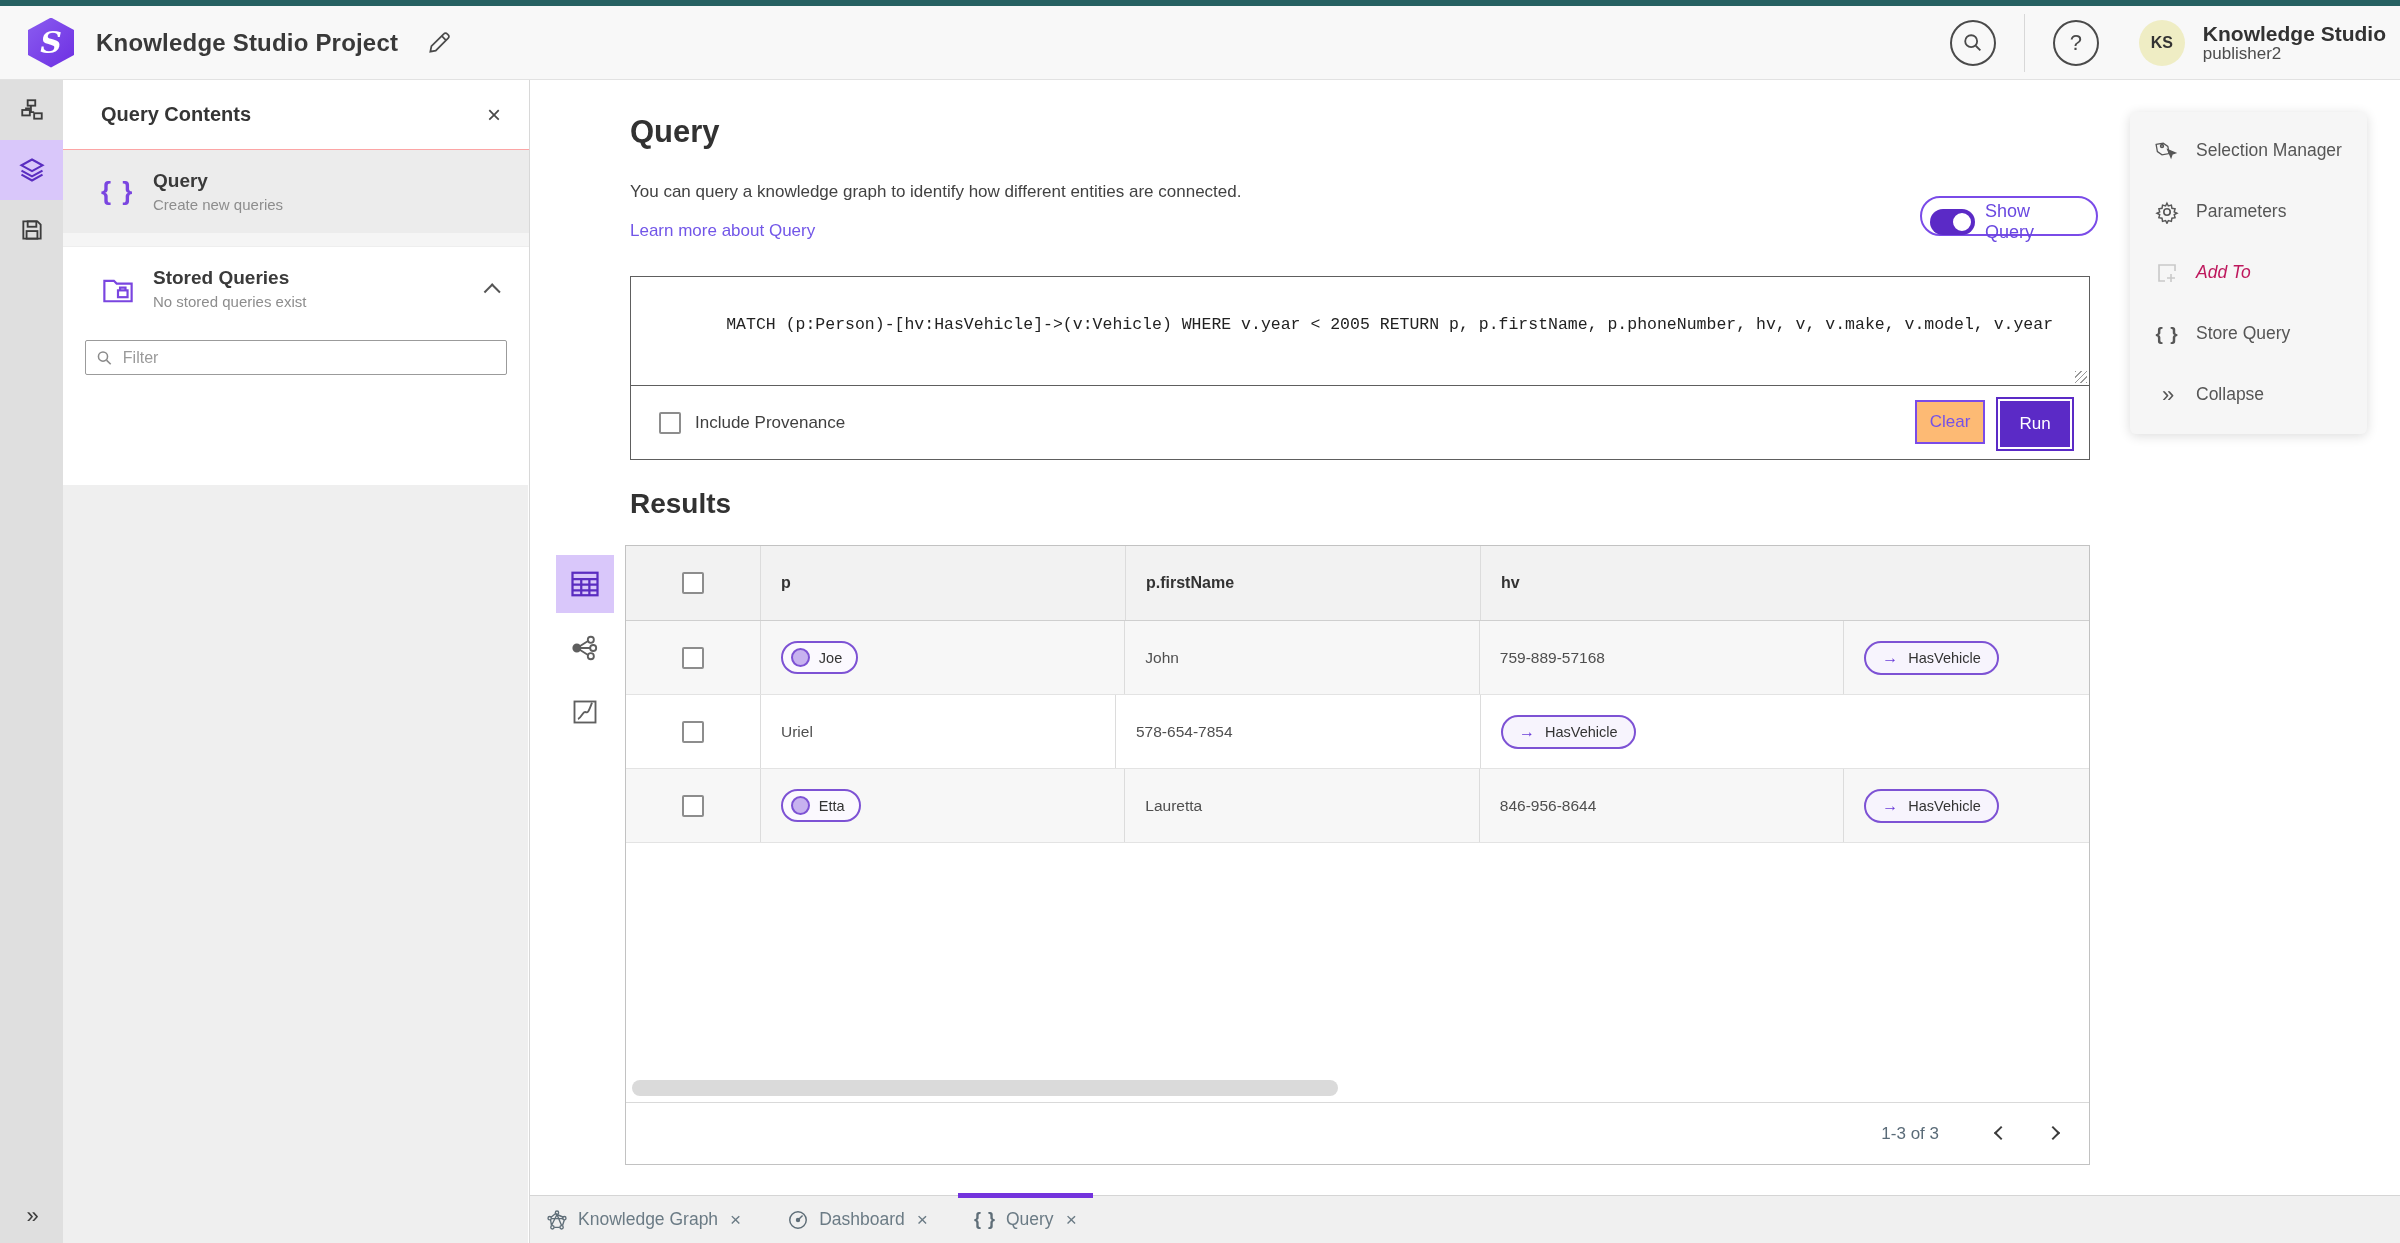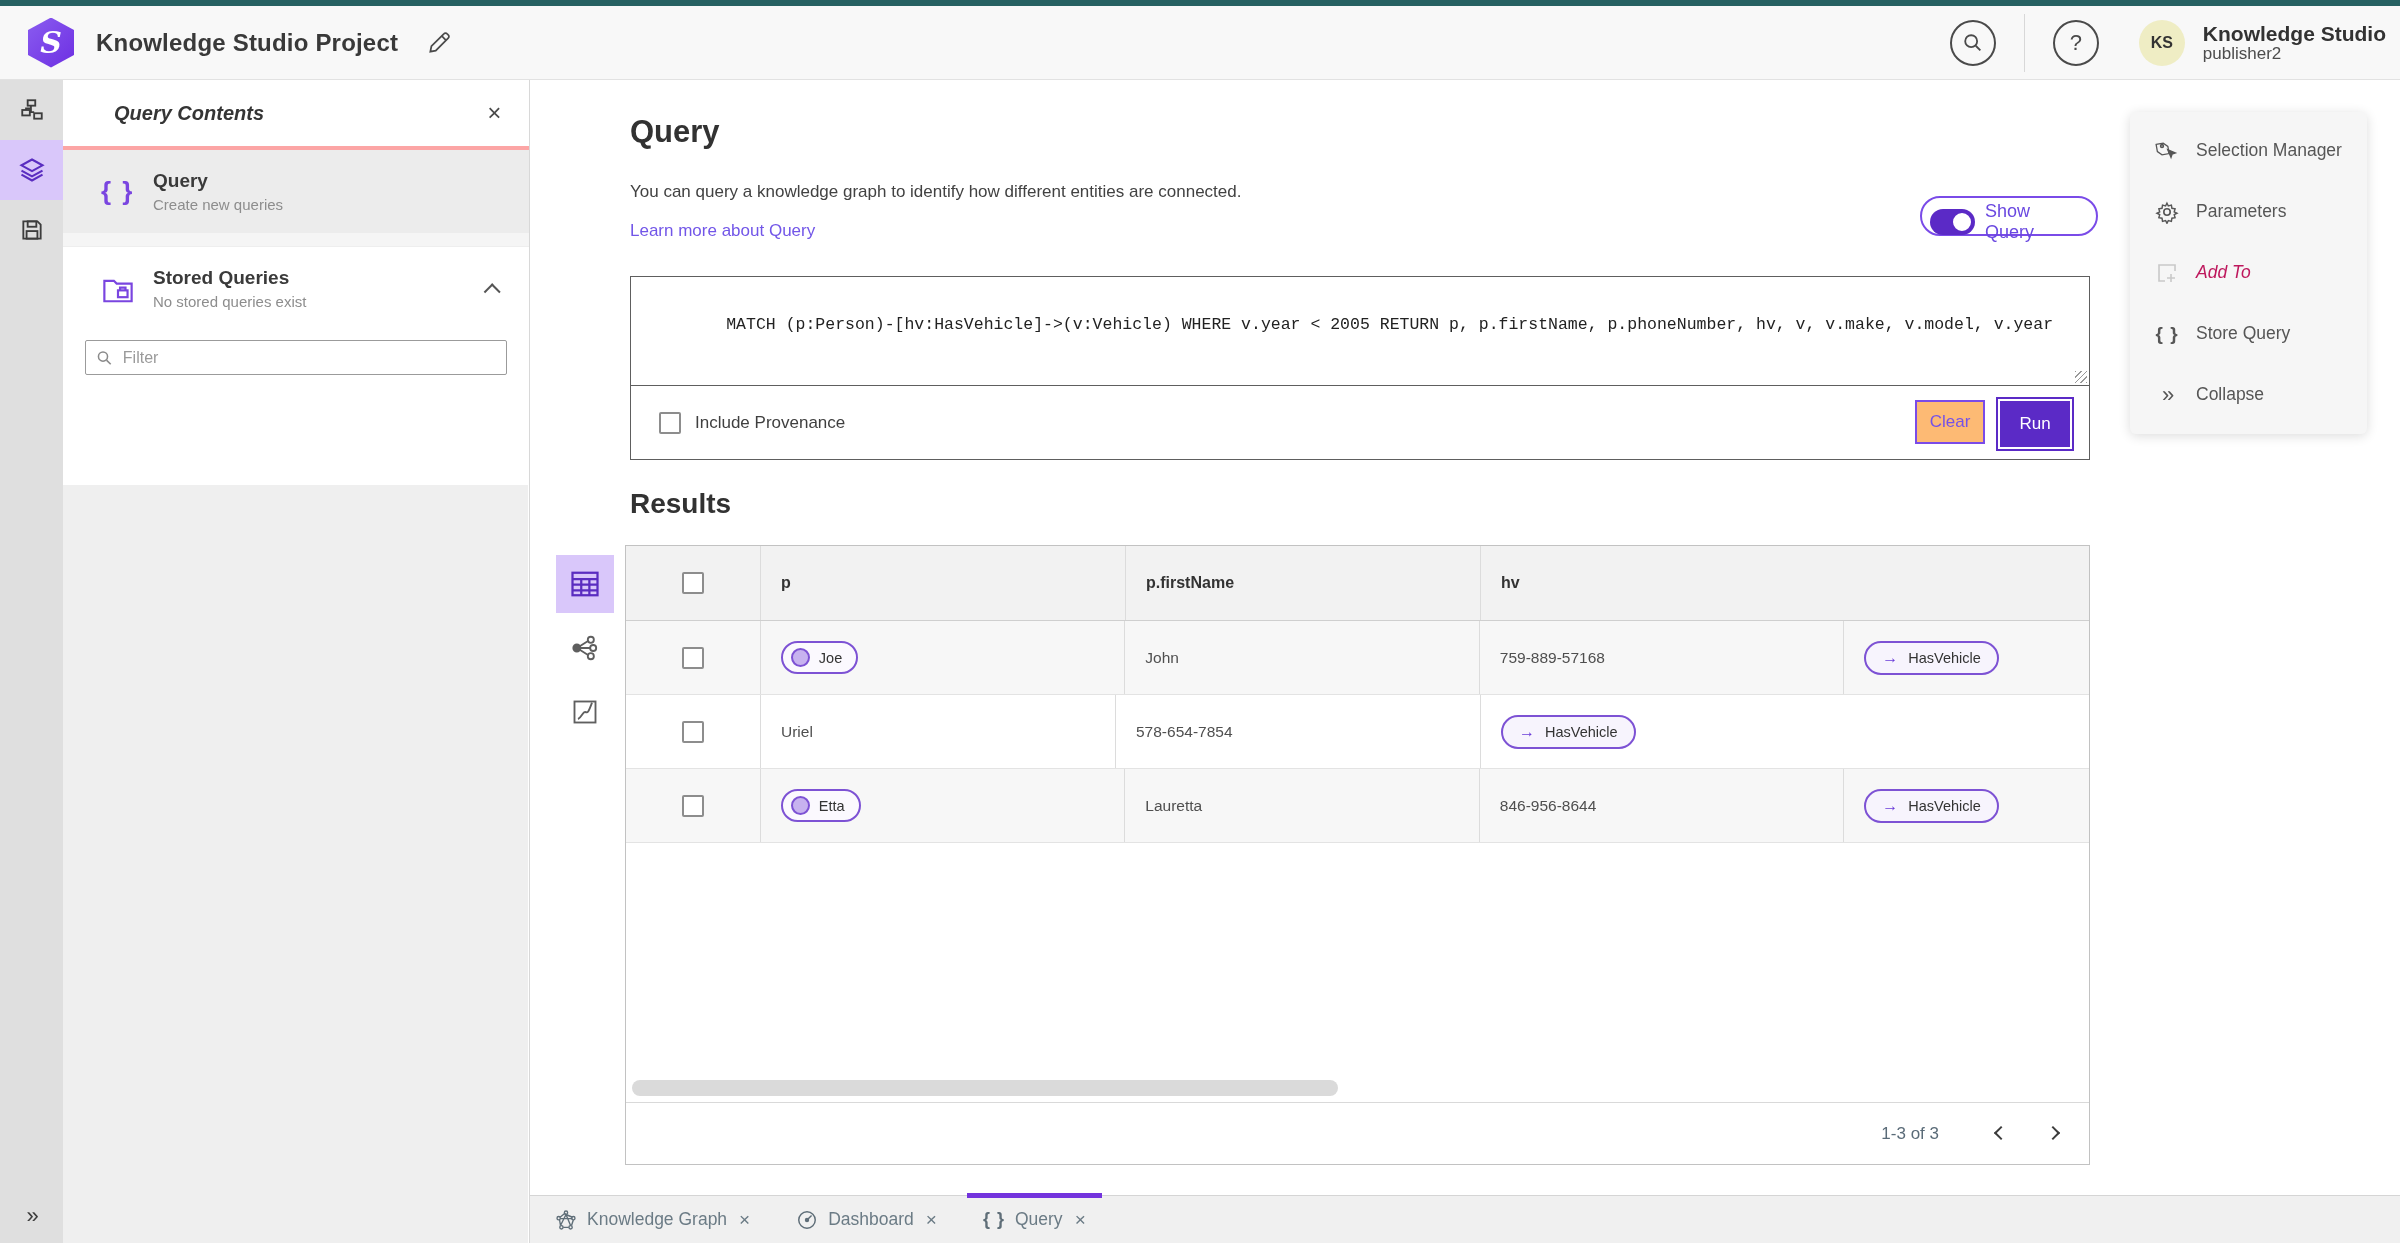--- a/index.html
+++ b/index.html
@@ -31,22 +31,22 @@
   
   .rail { position:absolute; left:0; top:80px; width:63px; height:1163px; background:#dfdfdf; }
   .rail-item { width:63px; height:60px; display:flex; align-items:center; justify-content:center; cursor:pointer; }
   .rail-item.selected { background:#d9c7fa; }
   .rail-expand { position:absolute; bottom:14px; width:63px; text-align:center; font-size:22px;
     color:#3d3d3d; cursor:pointer; letter-spacing:-2px; }
 
   
   .panel { position:absolute; left:63px; top:80px; width:467px; height:1163px; background:#fff;
     border-right:1px solid #d8d8d8; }
-  .panel-head { height:70px; display:flex; align-items:center; padding:0 28px 0 51px;
-    border-bottom:4px solid #fca5a5;font-style:italic; }
+  .panel-head { height:70px; display:flex; align-items:center; padding:0 28px 0 38px;
+    border-bottom:1px solid #fca5a5; }
   .panel-title { font-size:20px; font-weight:700; color:#353535; }
   .panel-close { margin-left:auto; font-size:24px; color:#4a4a4a; cursor:pointer; line-height:1; }
   .nav-item { display:flex; align-items:center; padding:0 28px 0 38px; height:83px; cursor:pointer; }
   .nav-item.query { background:#ececec; }
   .nav-item .braces { color:#7a45e0; font-size:26px; font-weight:600; letter-spacing:2px; width:44px; }
   .nav-texts { margin-left:8px; }
   .nav-title { font-size:19px; font-weight:700; color:#3a3a3a; }
   .nav-sub { font-size:15px; color:#8d8d8d; margin-top:4px; }
   .panel-gap { height:14px; background:#f5f5f5; border-bottom:1px solid #eee; }
   .chev-up { margin-left:auto; width:12px; height:12px; border-left:2px solid #555; border-top:2px solid #555;
@@ -131,21 +131,21 @@
     border-radius:6px; box-shadow:0 2px 12px rgba(0,0,0,.14); padding-top:8px; }
   .tool-item { height:61px; display:flex; align-items:center; padding-left:24px; cursor:pointer; color:#565656; }
   .tool-item.disabled { color:#be185d; cursor:default;font-style:italic; }
   .tool-icon { width:26px; display:flex; justify-content:center; }
   .tool-label { margin-left:16px; font-size:17.5px; }
   .tool-braces { font-size:19px; font-weight:600; letter-spacing:1px; }
   .tool-collapse { font-size:22px; letter-spacing:-2px; }
 
   
   .tabstrip { position:absolute; left:530px; right:0; top:1195px; height:48px; background:#f0f0f0;
-    border-top:1px solid #d5d5d5; display:flex; align-items:center; padding-left:9px; }
+    border-top:1px solid #d5d5d5; display:flex; align-items:center; padding-left:0; }
   .tab { position:relative; height:100%; display:flex; align-items:center; padding:0 16px; margin-right:14px; cursor:pointer; }
   .tab-label { font-size:17.5px; color:#6b7b85; margin-left:10px; }
   .tab-close { font-size:19px; color:#6b7b85; margin-left:12px; cursor:pointer; }
   .tab.active::before { content:""; position:absolute; left:0; right:0; top:-3px; height:5px; background:#7333dd; }
   .tab-braces { color:#5f6e78; font-size:18px; font-weight:600; letter-spacing:1px; }
 
   svg { display:block; }
 </style>
 </head>
 <body>

